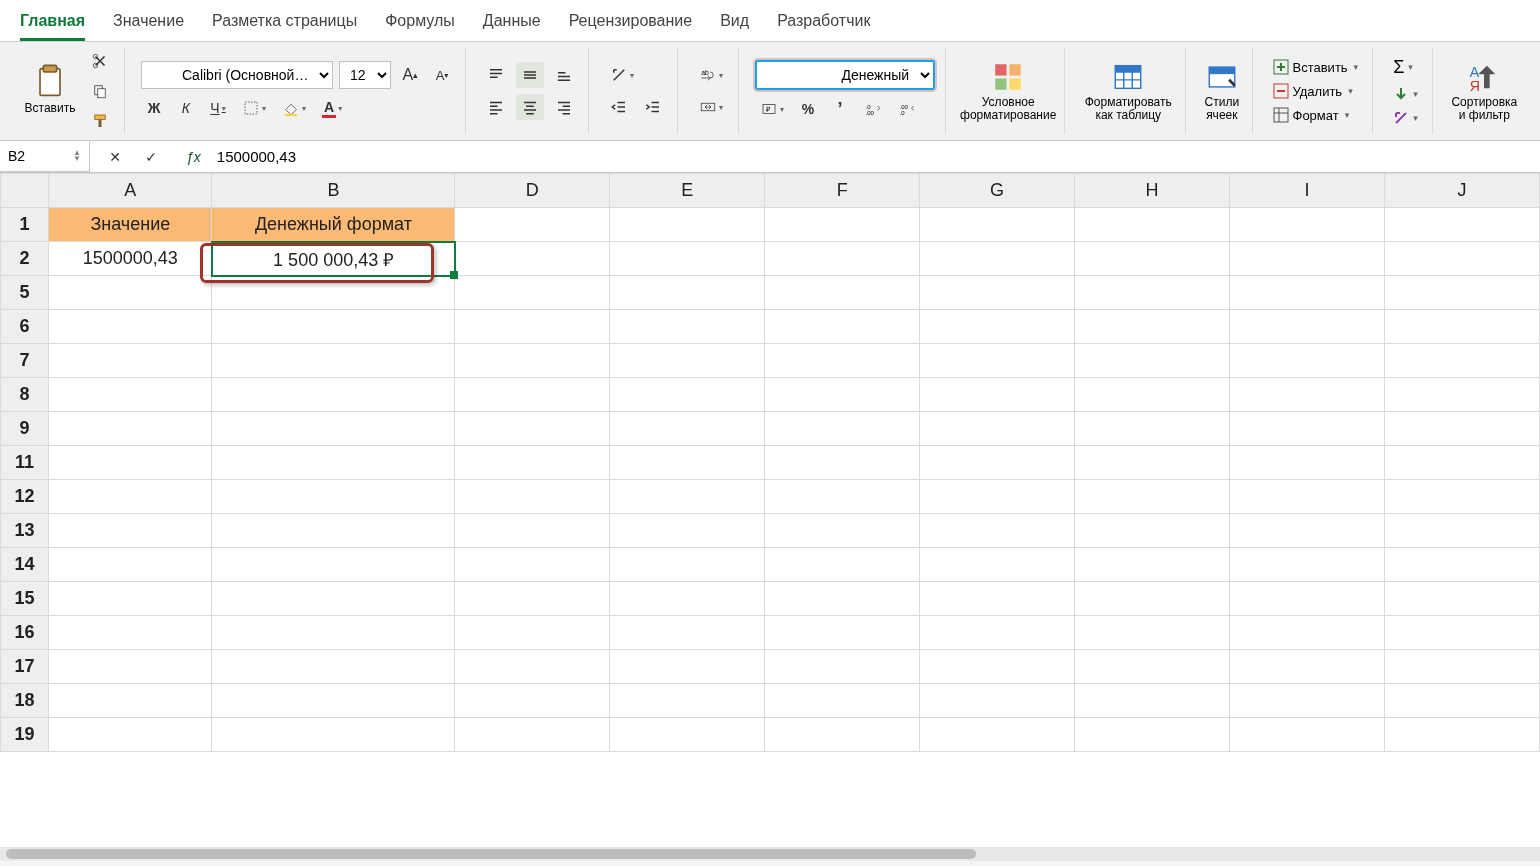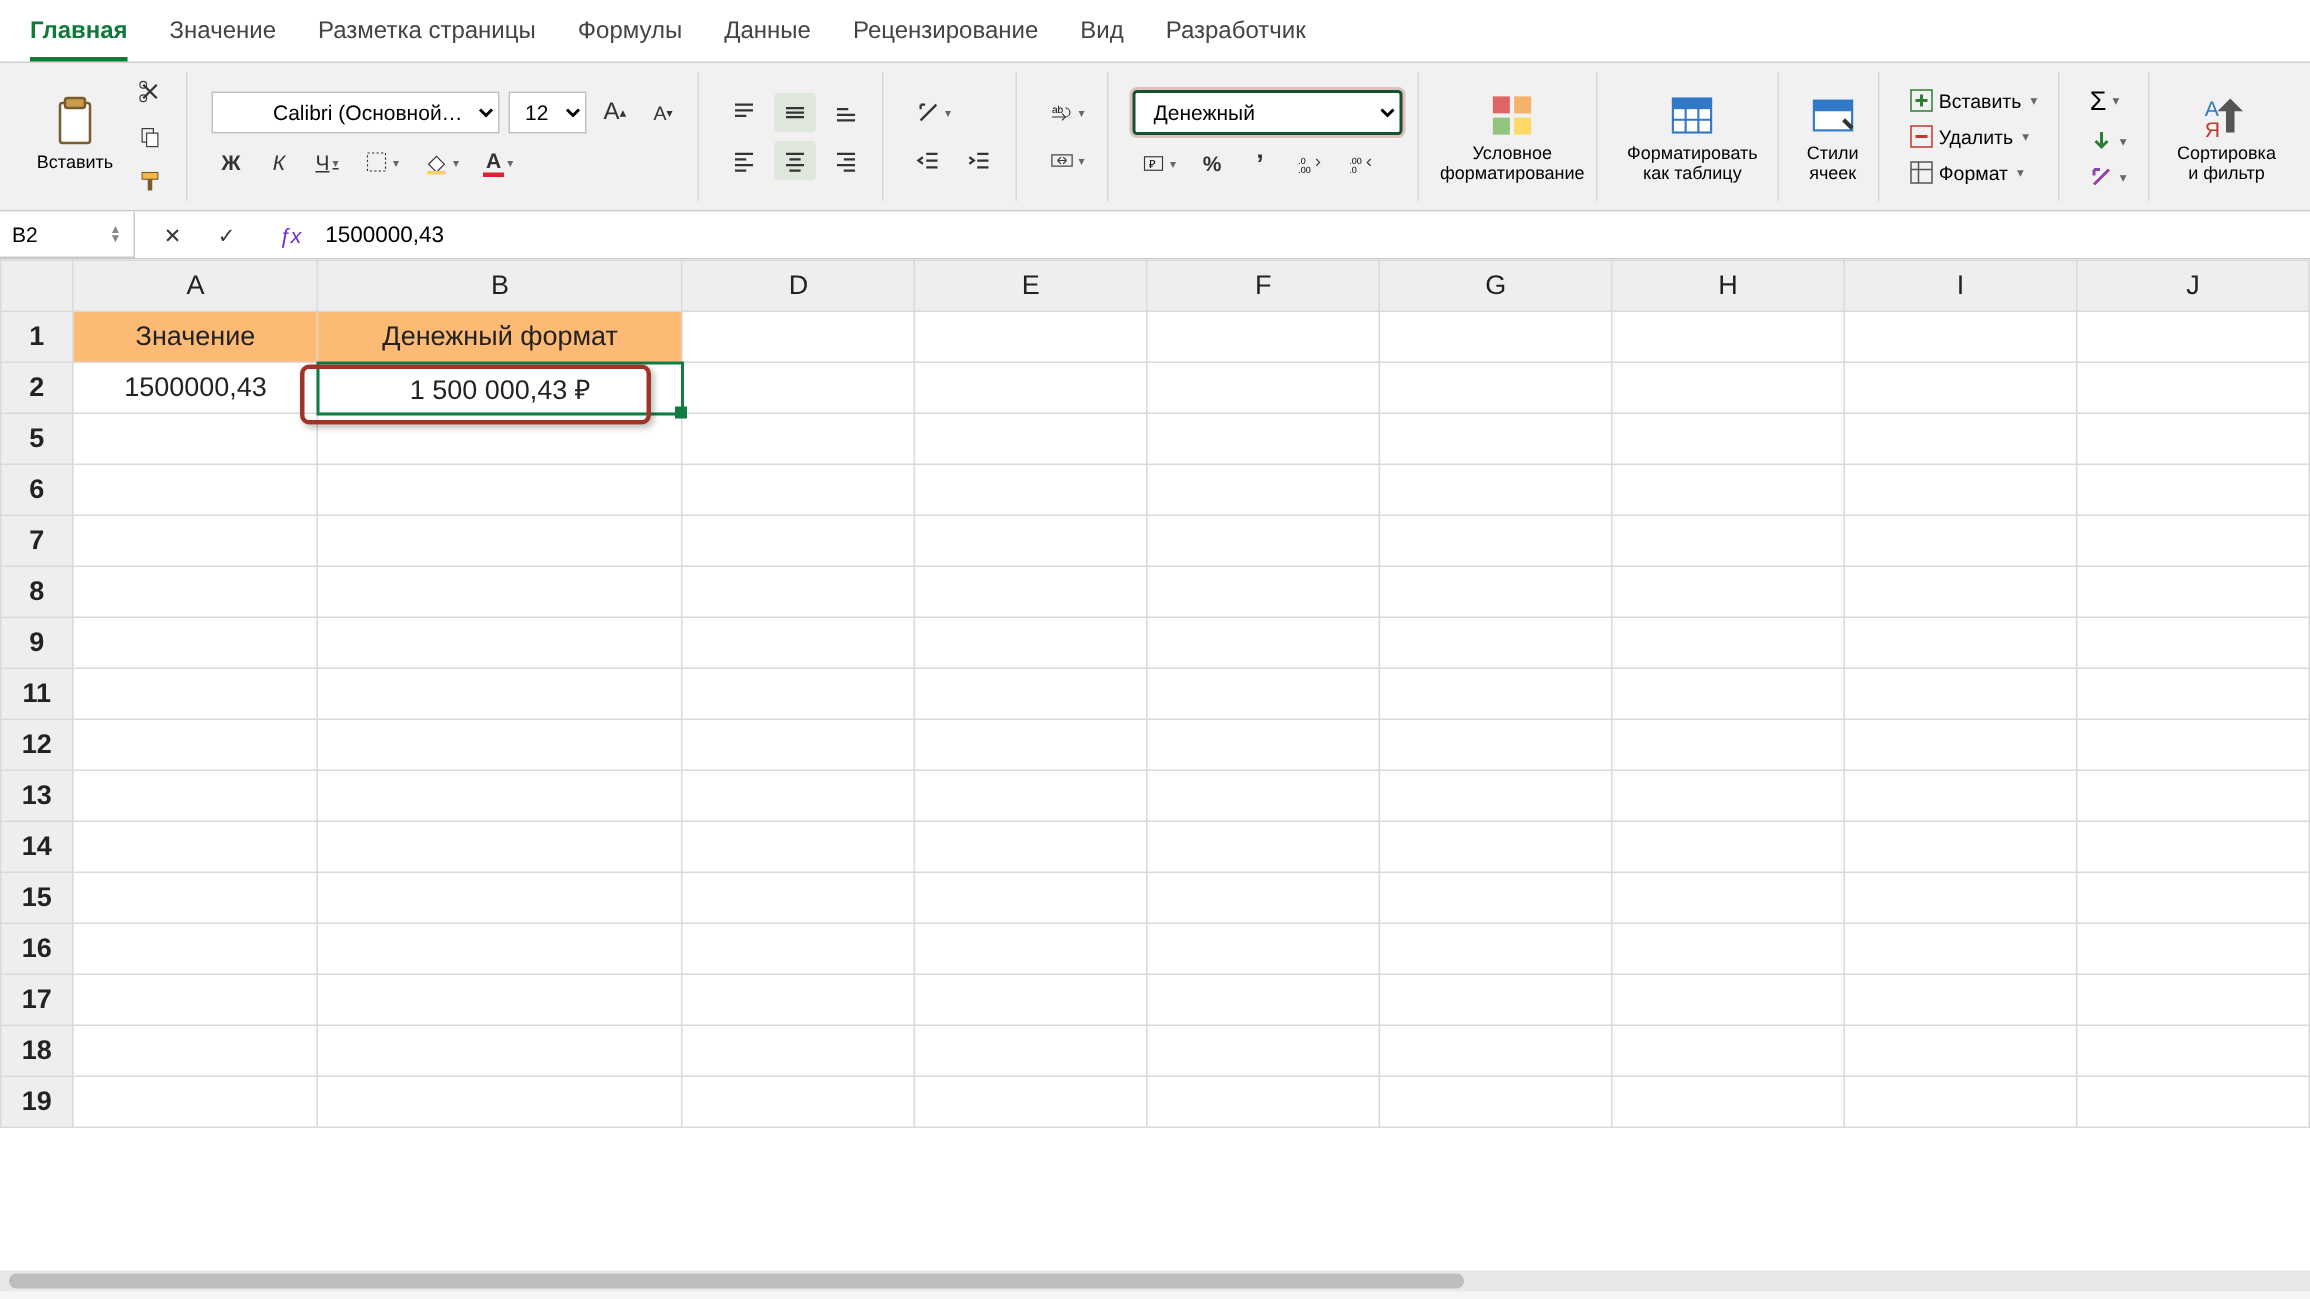--- a/index.html
+++ b/index.html
@@ -21,35 +21,35 @@
   .btn-drop::after { content: "▾"; font-size: 8px; margin-left: 2px; color: #666; }
 
   .big-btn { display: flex; flex-direction: column; align-items: center; justify-content: center; gap: 4px; width: 60px; cursor: pointer; }
   .big-btn .icon { width: 40px; height: 32px; display: flex; align-items: center; justify-content: center; }
   .big-btn .label { font-size: 12px; text-align: center; line-height: 1.1; }
 
   .font-select, .size-select { height: 28px; border: 1px solid #bfbfbf; background: #fff; font-size: 14px; padding: 0 6px; }
   .font-select { width: 192px; padding-left: 36px; }
   .size-select { width: 52px; }
 
-  .numfmt-select { height: 30px; width: 180px; border: 2px solid #14532d; background: #fff; font-size: 14px; padding: 0 8px; border-radius: 3px; box-shadow: 0 0 0 2px rgba(160,52,40,.25); }
+  .numfmt-select { height: 30px; width: 180px; border: 2px solid #0ea5e9; background: #fff; font-size: 14px; padding: 0 8px; border-radius: 3px; box-shadow: 0 0 0 2px rgba(160,52,40,.25); text-align: right; }
 
   .ribbon-wide { display: flex; flex-direction: column; align-items: center; justify-content: center; padding: 0 8px; border-right: 1px solid #d8d8d8; cursor: pointer; }
   .ribbon-wide .icon { width: 34px; height: 34px; display:flex; align-items:center; justify-content:center; }
   .ribbon-wide .label { font-size: 12px; text-align: center; line-height: 1.1; margin-top: 2px; }
 
   .mini-row { display: flex; align-items: center; gap: 4px; font-size: 13px; cursor: pointer; padding: 1px 4px; }
   .mini-row svg { width: 16px; height: 16px; }
 
   
   .fbar { display: flex; align-items: center; background: #fff; border-bottom: 1px solid #c9c9c9; height: 32px; }
   .namebox { width: 90px; border: 1px solid #c9c9c9; border-left: none; border-top: none; height: 100%; display: flex; align-items: center; padding: 0 8px; font-size: 14px; }
   .namebox .spin { margin-left: auto; font-size: 8px; color: #888; line-height: 6px; }
   .fbar-btns { display: flex; align-items: center; gap: 10px; padding: 0 12px; color: #888; }
-  .fx { font-style: italic; color: #6d28d9; font-size: 14px; padding: 0 10px; }
+  .fx { font-style: italic; color: #14532d; font-size: 14px; padding: 0 10px; }
   .formula-input { flex: 1; border: none; outline: none; font-size: 15px; padding: 0 6px; }
 
   
   .grid-wrap { position: relative; background: #fff; }
   table.grid { border-collapse: collapse; table-layout: fixed; width: 1540px; }
   .grid th, .grid td { border: 1px solid #d9d9d9; height: 34px; text-align: center; font-size: 18px; color: #222; }
   .grid thead th { background: #eee; font-weight: 400; font-size: 18px; }
   .grid .rowhdr { background: #eee; width: 46px; font-size: 18px; }
   .grid .corner { background: #eee; width: 46px; }
   .colA { width: 156px; }

